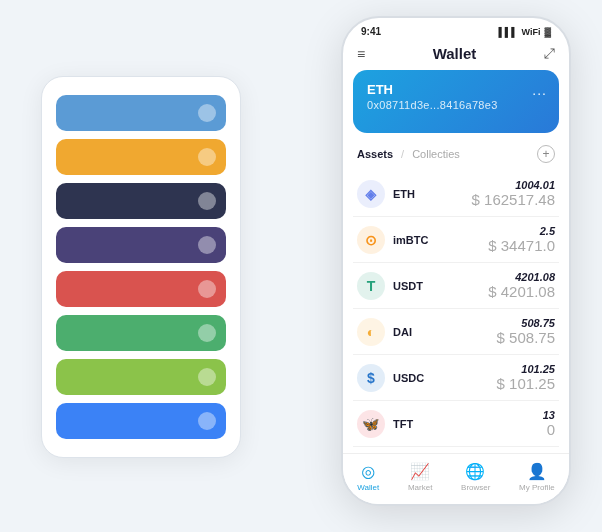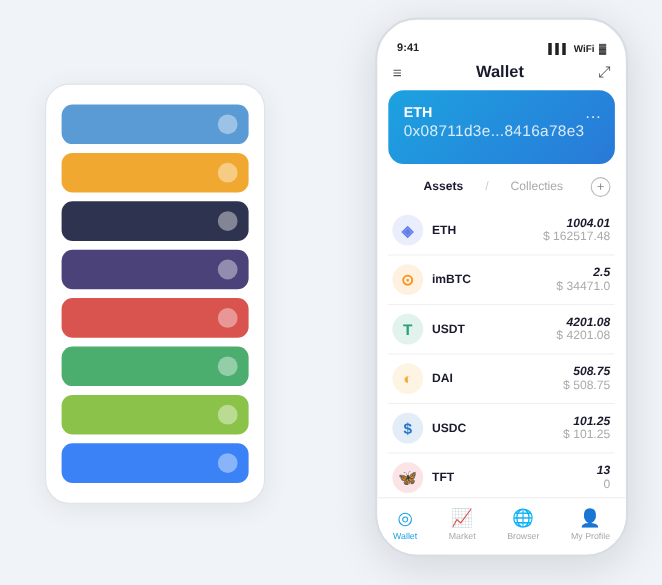--- a/index.html
+++ b/index.html
@@ -65,21 +65,21 @@
       box-shadow: 0 8px 40px rgba(0,0,0,0.13);
       overflow: hidden;
       display: flex;
       flex-direction: column;
     }
 
     .phone-status-bar {
       display: flex;
       justify-content: space-between;
       align-items: center;
-      padding: 20px 18px 4px;
+      padding: 8px 18px 4px;
       font-size: 10px;
       font-weight: 600;
       color: #222;
     }
 
     .status-icons {
       display: flex;
       gap: 4px;
       align-items: center;
       font-size: 9px;
@@ -118,21 +118,21 @@
       position: relative;
     }
 
     .balance-card .coin-name {
       font-size: 13px;
       font-weight: 700;
       margin-bottom: 2px;
     }
 
     .balance-card .address {
-      font-size: 14px;
+      font-size: 11px;
       opacity: 0.82;
       margin-bottom: 10px;
       letter-spacing: 0.3px;
     }
 
     .balance-card .amount {
       font-size: 22px;
       font-weight: 700;
       letter-spacing: -0.5px;
     }
@@ -155,23 +155,22 @@
     
     .assets-header {
       display: flex;
       justify-content: space-between;
       align-items: center;
       padding: 2px 14px 8px;
     }
 
     .assets-tabs {
       display: flex;
-      gap: 20px;
+      gap: 8px;
       font-size: 11px;
-      margin-left: 28px;
     }
 
     .assets-tab-active {
       color: #1a1a2e;
       font-weight: 700;
     }
 
     .assets-tab-inactive {
       color: #aaa;
       font-weight: 400;
@@ -229,21 +228,21 @@
 
     .asset-amount {
       font-size: 11px;
       font-weight: 600;
       color: #1a1a2e;
       display: block;
       font-style: italic;
     }
 
     .asset-usd {
-      font-size: 11px;
+      font-size: 15px;
       color: #aaa;
       display: block;
     }
 
     
     .bottom-nav {
       display: flex;
       justify-content: space-around;
       padding: 8px 0 12px;
       border-top: 1px solid #eee;

